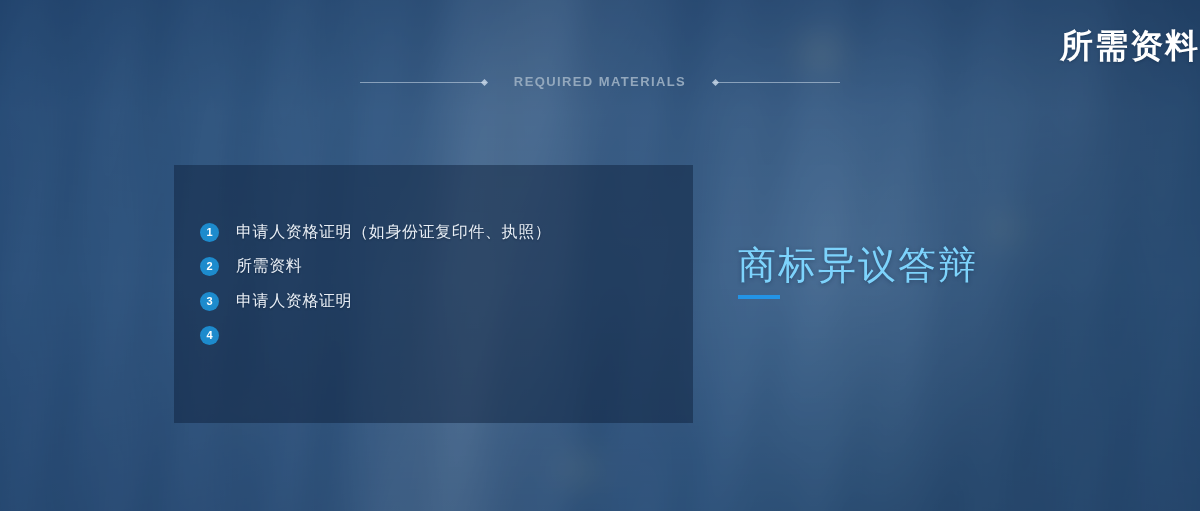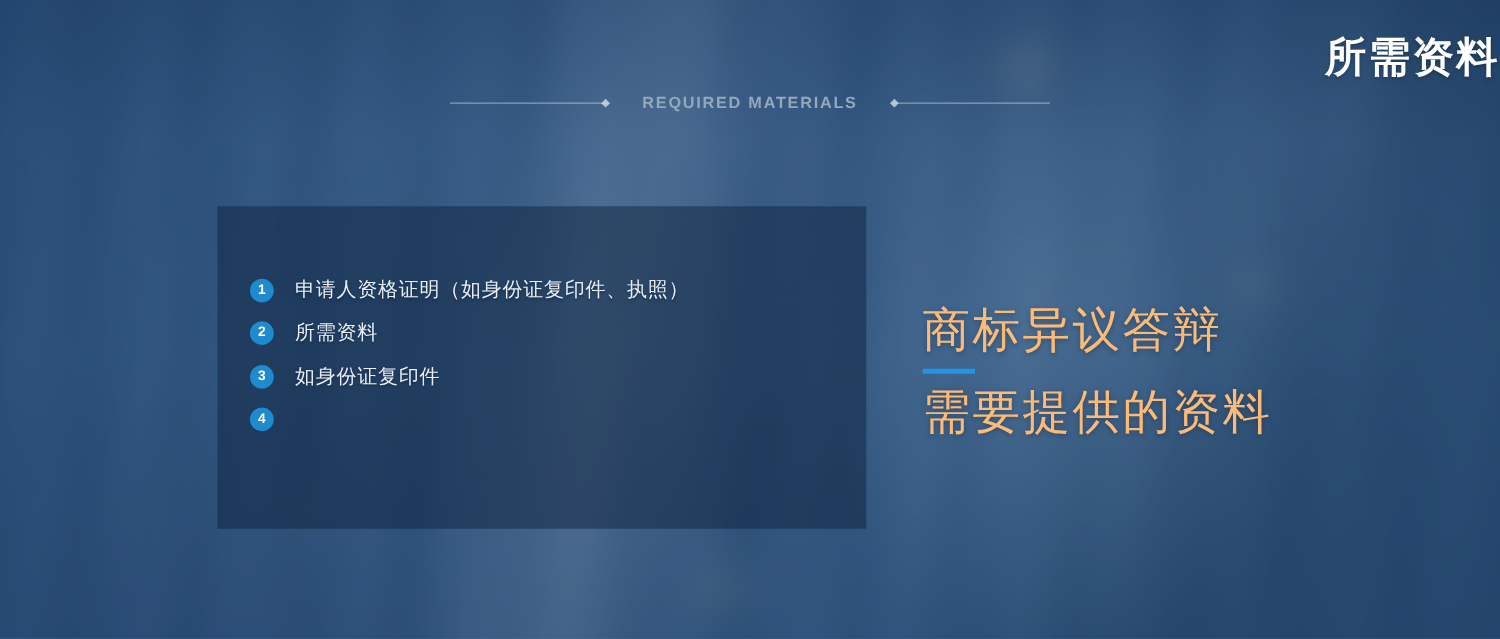--- a/index.html
+++ b/index.html
@@ -170,21 +170,21 @@
   
   .headline {
     position:absolute;
     left:738px;
     top:241px;
     width:430px;
   }
   .headline-line {
     font-size:38px;
     font-weight:300;
-    color:#fdba74;
+    color:#7dd3fc;
     letter-spacing:2px;
     line-height:48px;
     white-space:nowrap;
     text-shadow:0 1px 4px rgba(10,30,55,0.35);
   }
   .headline-accent {
     width:42px;
     height:4px;
     background:#2394e6;
     margin:6px 0 7px 0;
@@ -216,29 +216,28 @@
         <span class="item-label">申请人资格证明（如身份证复印件、执照）</span>
       </div>
 
       <div class="list-item">
         <span class="badge">2</span>
         <span class="item-label">所需资料</span>
       </div>
 
       <div class="list-item">
         <span class="badge">3</span>
-        <span class="item-label">如身份证复印件</span>
+        <span class="item-label">申请人资格证明</span>
       </div>
 
       <div class="list-item">
         <span class="badge">4</span>
       </div>
 
     </div>
   </div>
 
   <div class="headline">
     <div class="headline-line">商标异议答辩</div>
     <div class="headline-accent"></div>
-    <div class="headline-line">需要提供的资料</div>
   </div>
 
 </div>
 
 </body></html>

